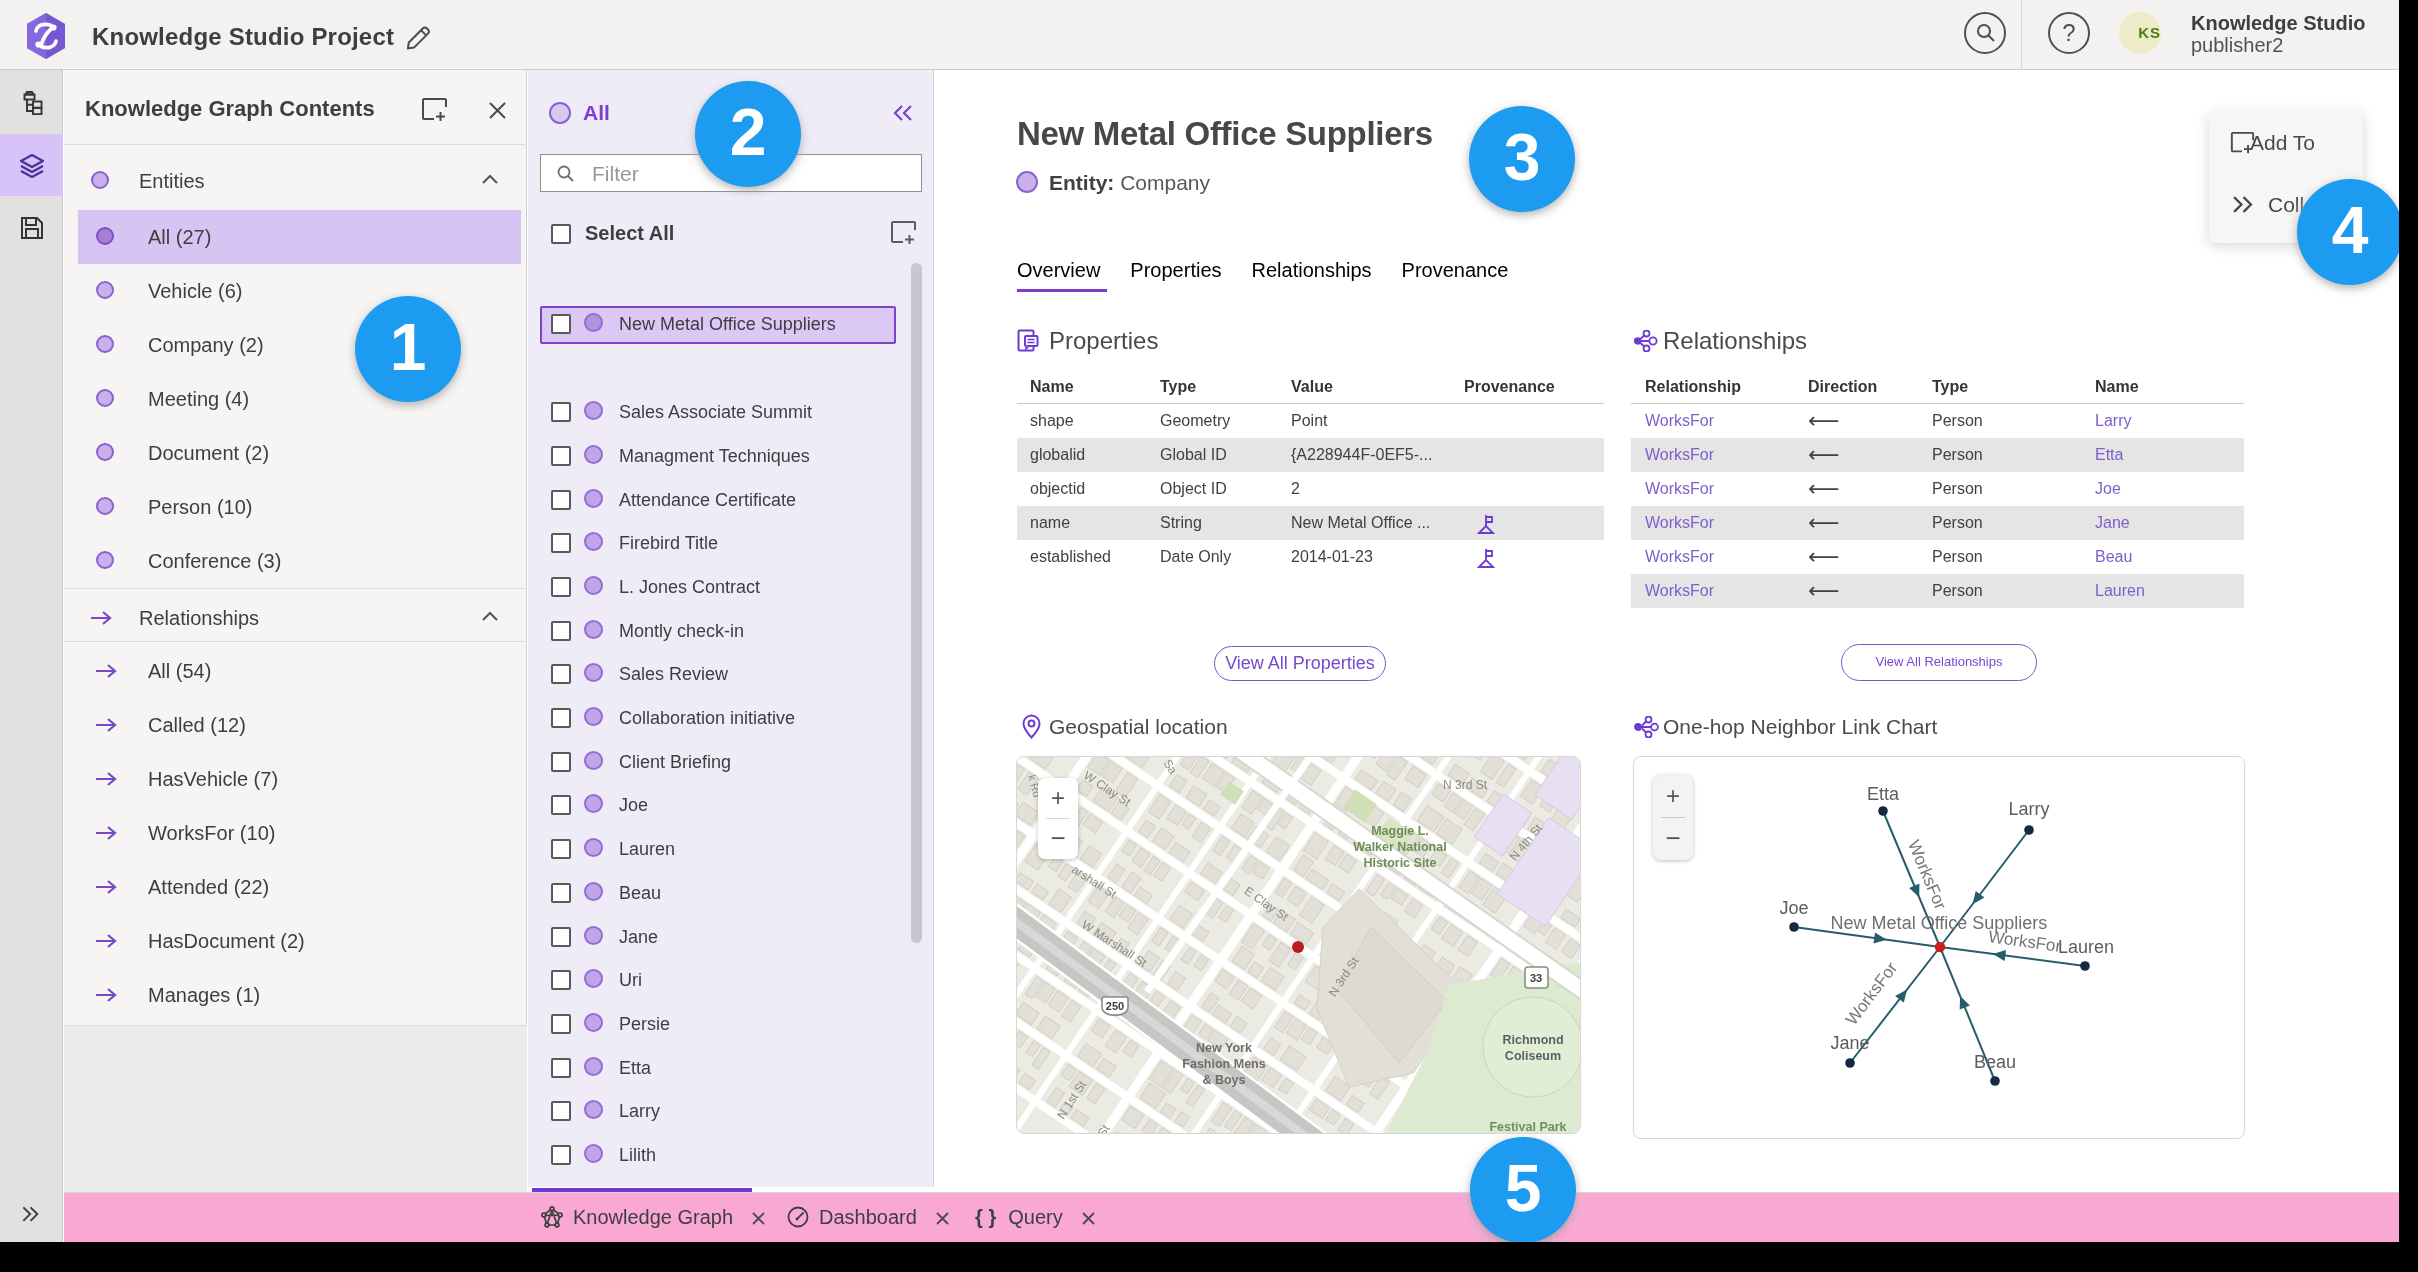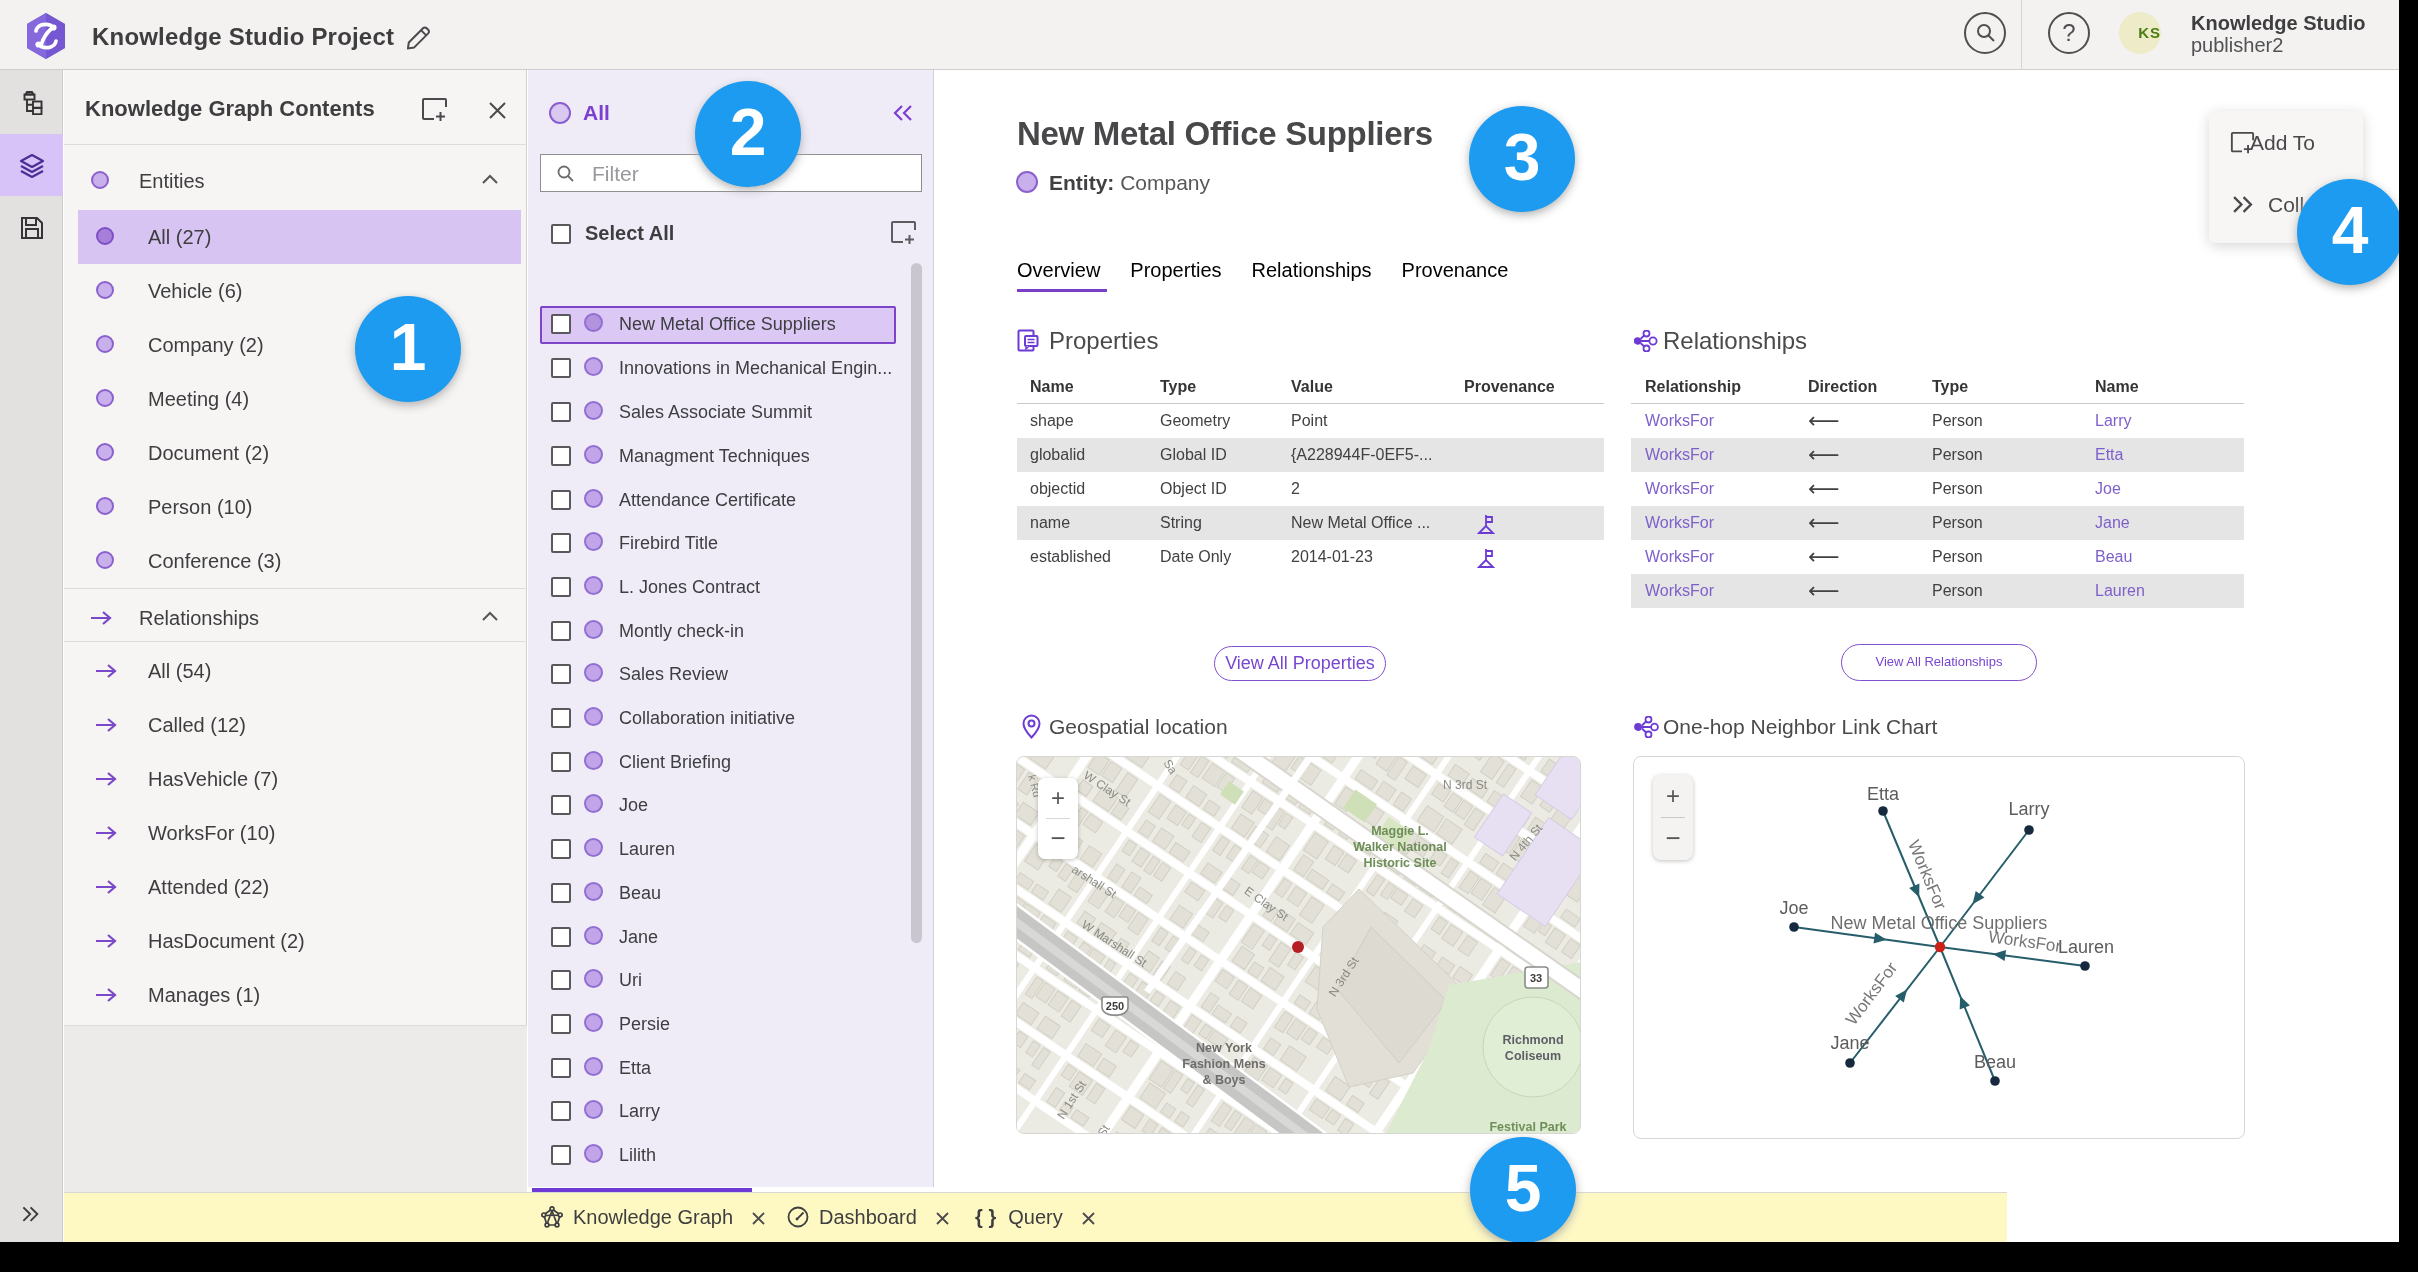--- a/index.html
+++ b/index.html
@@ -35,21 +35,21 @@
 .p2row .circ{position:absolute;left:44px;top:11px;width:19px;height:19px;border-radius:50%;background:#c2a5e9;border:2px solid #916fd2;}
 .p2row .lbl{position:absolute;left:79px;top:12px;font-size:18px;color:#3e3e40;white-space:nowrap;}
 
 #main{position:absolute;left:935px;top:70px;width:1464px;height:1117px;background:#fff;}
 .trow{position:absolute;height:34px;line-height:34px;white-space:nowrap;}
 .gray{background:#e5e5e5;}
 .lnk{color:#7e60cb;}
 .pill{position:absolute;border:1.5px solid #8050cf;border-radius:20px;color:#7747d0;font-size:20px;text-align:center;background:#fff;}
 .seclbl{font-size:24px;color:#4a4a4c;position:absolute;}
 
-#bbar{position:absolute;left:64px;top:1192px;width:1943px;height:50px;background:#fef9c3;border-top:1px solid #d8d7d6;}
+#bbar{position:absolute;left:64px;top:1192px;width:2335px;height:50px;background:#f9a8d4;border-top:1px solid #d8d7d6;}
 .btab{position:absolute;top:0;height:50px;font-size:20px;color:#3e3e40;}
 
 .co{position:absolute;width:106px;height:106px;border-radius:50%;background:#1d9bf0;color:#fff;font-size:66px;font-weight:bold;text-align:center;line-height:103px;box-shadow:0 3px 10px rgba(80,80,80,.45), 0 0 14px rgba(255,255,255,.65);}
 </style></head><body>
 <div id="app">
 
 <div id="topbar">
  <svg class="abs" style="left:27px;top:13px" width="38" height="46" viewBox="0 0 38 46">
    <polygon points="19,0 38,11 38,35 19,46 0,35 0,11" fill="#7a5cd6"></polygon>
    <polygon points="19,0 19,46 0,35 0,11" fill="#8568dc"></polygon>
@@ -257,25 +257,20 @@
       <svg class="abs" style="left:362px;top:150px;" width="27" height="27" viewBox="0 0 27 27">
         <g fill="none" stroke="#5c5b5e" stroke-width="2">
           <path d="M25,10 V3 a1,1 0 0 0 -1,-1 H3 a1,1 0 0 0 -1,1 v18 a1,1 0 0 0 1,1 h10"></path>
           <path d="M19.5,15 v9 M15,19.5 h9"></path>
         </g>
       </svg>
       <div class="p2row" style="top:235.7px;height:38px;background:#dbc8f4;border:2px solid #7e44c8;border-radius:2px;width:356px;">
         <div class="cb" style="left:9px;top:6px;"></div>
         <div class="circ" style="left:42px;top:5px;background:#b393de;"></div>
         <div class="lbl" style="left:77px;top:6px;">New Metal Office Suppliers</div>
-      </div>
-      <div class="p2row" style="top:276.4px;">
-        <div class="cb"></div>
-        <div class="circ"></div>
-        <div class="lbl">Innovations in Mechanical Engin...</div>
       </div>
       <div class="p2row" style="top:320.09999999999997px;">
         <div class="cb"></div>
         <div class="circ"></div>
         <div class="lbl">Sales Associate Summit</div>
       </div>
       <div class="p2row" style="top:363.79999999999995px;">
         <div class="cb"></div>
         <div class="circ"></div>
         <div class="lbl">Managment Techniques</div>

